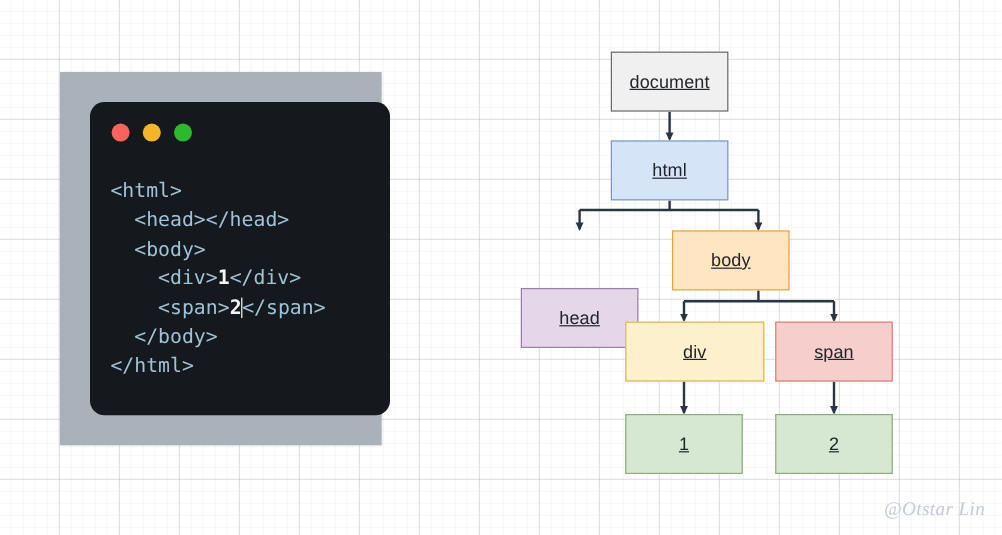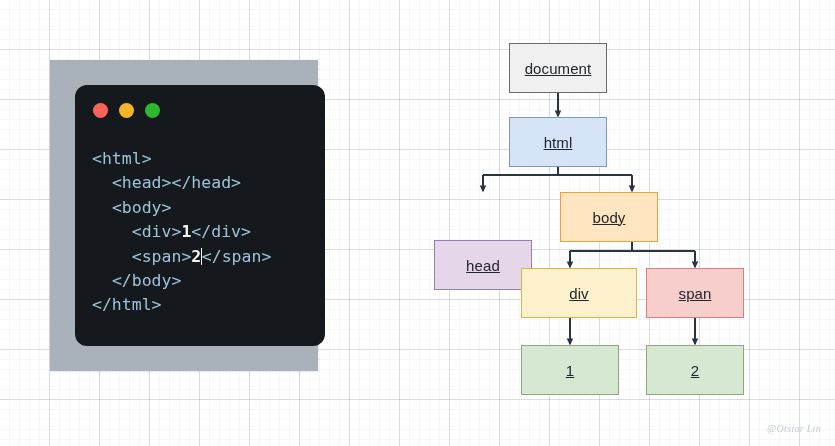--- a/index.html
+++ b/index.html
@@ -111,21 +111,21 @@
     letter-spacing: 0.1px;
     text-decoration: underline;
   }
 
   #watermark {
     position: absolute;
     right: 14px;
     bottom: 12px;
     font-family: "Liberation Serif", serif;
     font-style: italic;
-    font-size: 10px;
+    font-size: 16px;
     color: #c3cbd8;
     letter-spacing: 0.3px;
   }
 </style>
 </head>
 <body>
 
 <div id="canvas">
 
   <div id="code-window-bezel">

